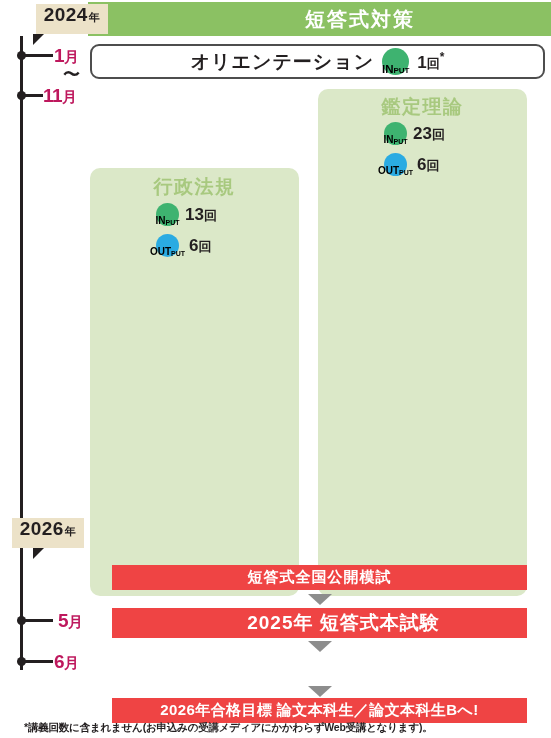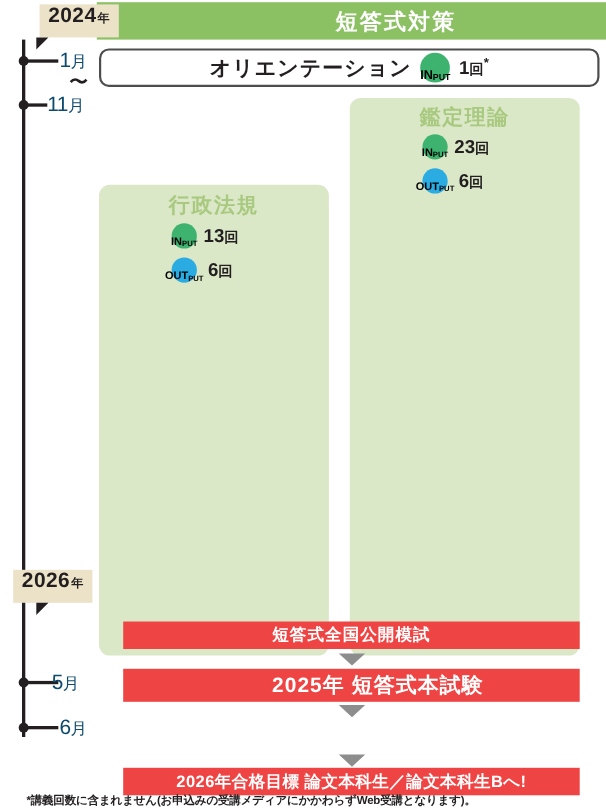--- a/index.html
+++ b/index.html
@@ -32,21 +32,21 @@
     border-left:11px solid #231f20;
     border-bottom:11px solid transparent;
   }
   .tick{position:absolute;height:3px;background:#231f20;}
   .tick-dot{
     position:absolute;width:9px;height:9px;border-radius:50%;
     background:#231f20;
   }
   .month-label{
     position:absolute;
-    font-size:19px;font-weight:400;color:#0c4a6e;
+    font-size:19px;font-weight:700;color:#be185d;
     white-space:nowrap;letter-spacing:-.5px;
   }
   .month-label .u{font-size:15px;}
   .wave{
     position:absolute;font-size:17px;font-weight:700;color:#231f20;
     line-height:1;
   }
 
   
   .header-bar{
@@ -165,21 +165,21 @@
   </div>
 
   <div class="year-chip" style="left:12px;top:518px;width:72px;height:30px;">
     <span class="yr">2026</span>
     <span class="suf">年</span>
   </div>
   <div class="year-notch" style="left:33px;top:548px;"></div>
 
   <div class="tick-dot" style="left:17px;top:616px;"></div>
   <div class="tick" style="left:21px;top:619px;width:32px;"></div>
-  <div class="month-label" style="left:47px;top:610px;">
+  <div class="month-label" style="left:58px;top:610px;">
     <span>5</span><span class="u">月</span>
   </div>
 
   <div class="tick-dot" style="left:17px;top:657px;"></div>
   <div class="tick" style="left:21px;top:660px;width:32px;"></div>
   <div class="month-label" style="left:54px;top:651px;">
     <span>6</span><span class="u">月</span>
   </div>
 
   <div class="orientation">

